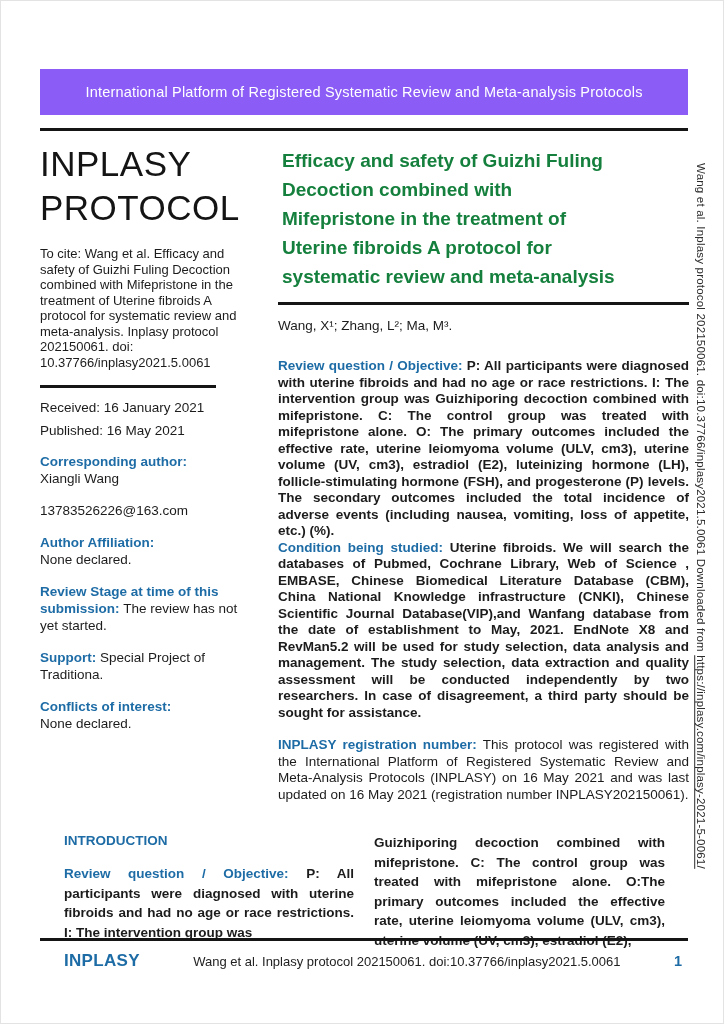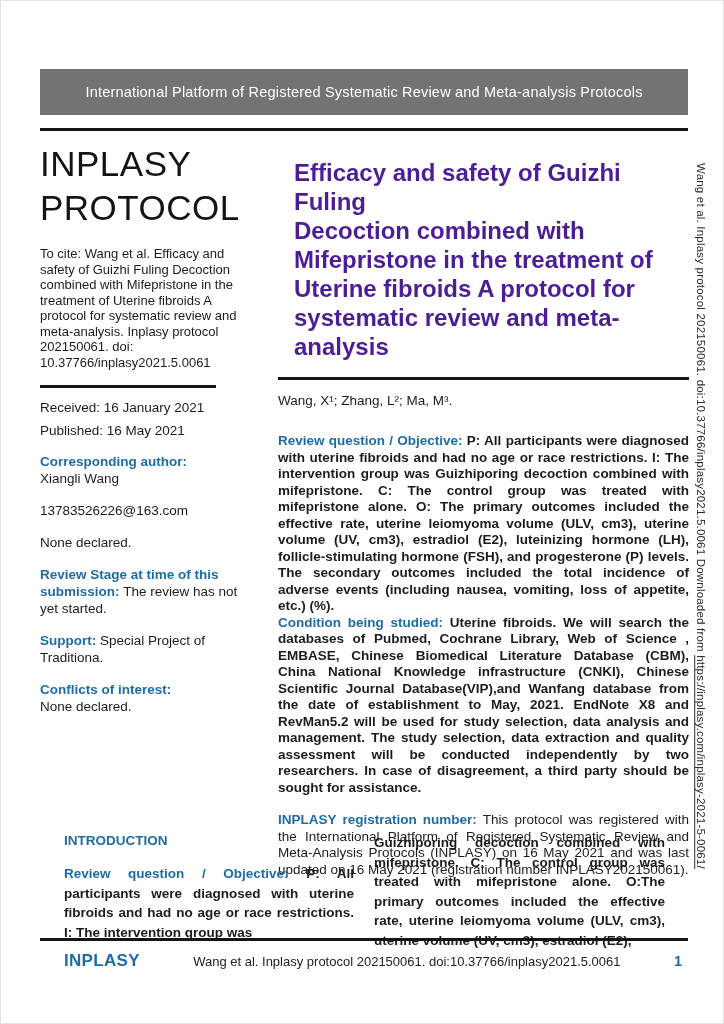--- a/index.html
+++ b/index.html
@@ -11,21 +11,21 @@
     background: #ffffff;
     font-family: "Liberation Sans", sans-serif;
     color: #1c1c1c;
     overflow: hidden;
     box-shadow: inset 0 0 0 1px #e3e3e3;
   }
 
   
   .banner {
     position: absolute; left: 40px; top: 69px; width: 648px; height: 46px;
-    background: #737373; color: #ffffff;
+    background: #8b5cf6; color: #ffffff;
     display: flex; align-items: center; justify-content: center;
     font-size: 14.5px; letter-spacing: 0.2px;
   }
 
   
   .rule { background: #151515; height: 3px; }
   .rule-top    { position: absolute; left: 40px; top: 128px; width: 648px; }
   .rule-footer { position: absolute; left: 40px; top: 938px; width: 648px; }
   .rule-left   { width: 176px; margin-top: 15px; }
   .rule-title  { width: 100%;  margin-top: 11px; }
@@ -36,22 +36,22 @@
   .tocite   { margin: 16px 0 0; font-size: 13px; line-height: 15.5px; color: #1c1c1c; }
   .meta     { margin: 12px 0 0; font-size: 13.5px; }
   .meta + .meta { margin-top: 8px; }
   .group { margin-top: 15px; font-size: 13.5px; line-height: 17px; font-weight: bold; }
   .lbl { color: #1e6ca6; font-weight: bold; }
   .val { color: #1c1c1c; font-weight: normal; }
 
   
   .col-right { position: absolute; left: 278px; top: 142px; width: 411px; }
   .title {
-    margin: 16px; font-size: 24px; line-height: 29px; font-weight: bold;
-    color: #4c1d95; white-space: pre-line;
+    margin: 4px; font-size: 19px; line-height: 29px; font-weight: bold;
+    color: #15803d; white-space: pre-line;
   }
   .authors { margin: 13px 0 0; font-size: 13.5px; color: #1c1c1c; }
   .para { margin: 0; font-size: 13.5px; line-height: 16.5px; text-align: justify; }
   .para.bold { font-weight: bold; }
   .para.first { margin-top: 25px; }
   .para.spaced { margin-top: 16px; }
 
   
   .intro-col { position: absolute; top: 833px; }
   .intro-left  { left: 64px;  width: 290px; }
@@ -101,20 +101,21 @@
     <div class="group">
       <div class="lbl">Corresponding author:</div>
       <div class="val">Xiangli Wang</div>
     </div>
 
     <div class="group">
       <div class="val">13783526226@163.com</div>
     </div>
 
     <div class="group">
+      <div class="lbl">Author Affiliation:</div>
       <div class="val">None declared.</div>
     </div>
 
     <div class="group">
       <span class="lbl">Review Stage at time of this submission:</span>
       <span class="val">The review has not yet started.</span>
     </div>
 
     <div class="group">
       <span class="lbl">Support:</span>

